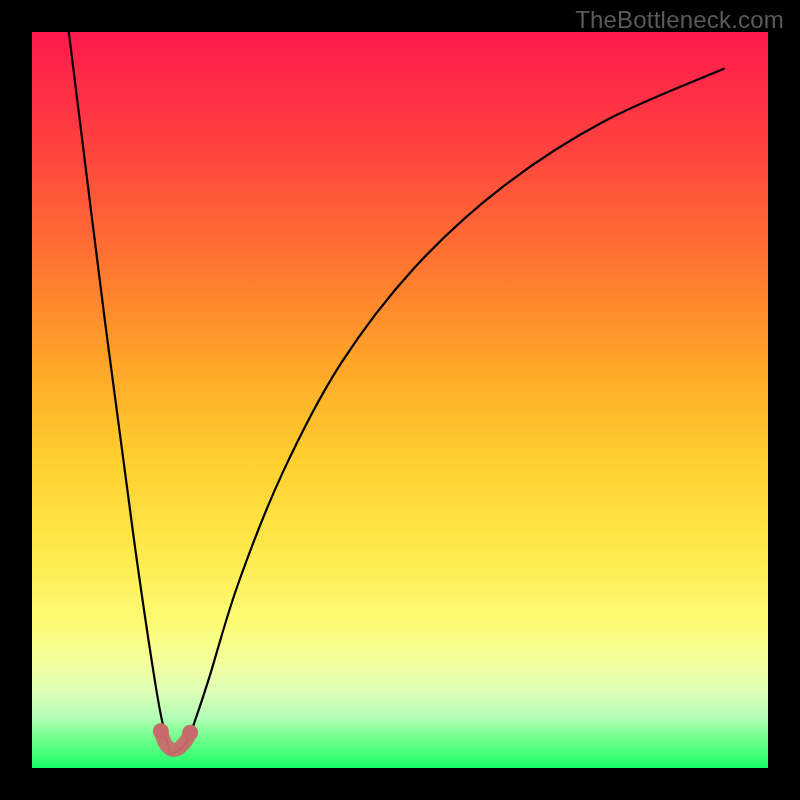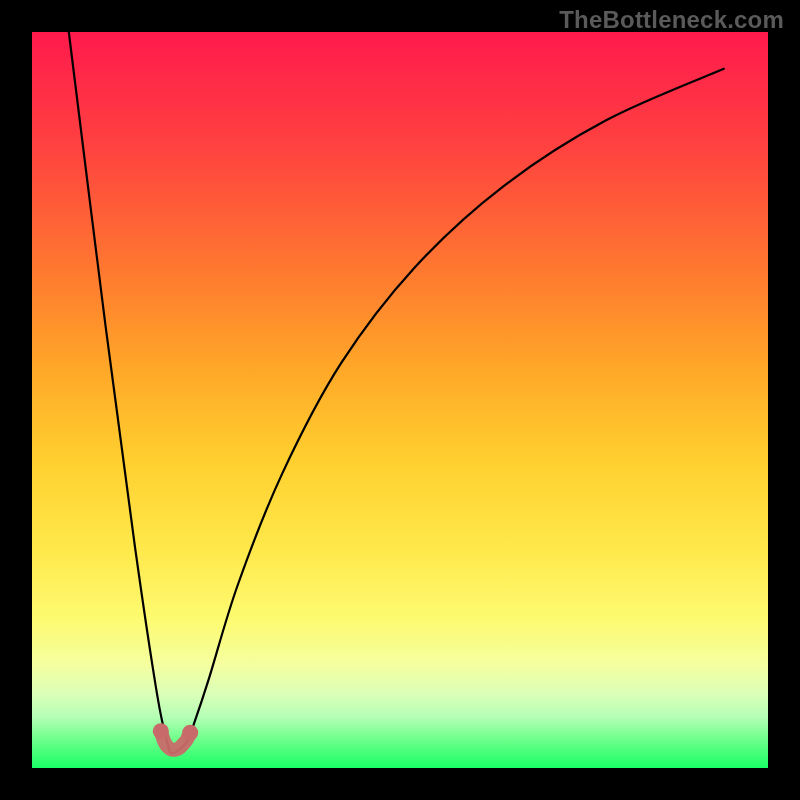--- a/index.html
+++ b/index.html
@@ -39,21 +39,21 @@
       #70ff8c 96%,
       #1aff66 100%
     );
   }
   .watermark {
     position: absolute;
     top: 6px;
     right: 16px;
     color: #5a5a5a;
     font-size: 24px;
-    font-weight: 700;
+    font-weight: 400;
     letter-spacing: 0.2px;
     z-index: 10;
   }
   svg.curve {
     position: absolute;
     top: 0;
     left: 0;
     width: 736px;
     height: 736px;
   }

